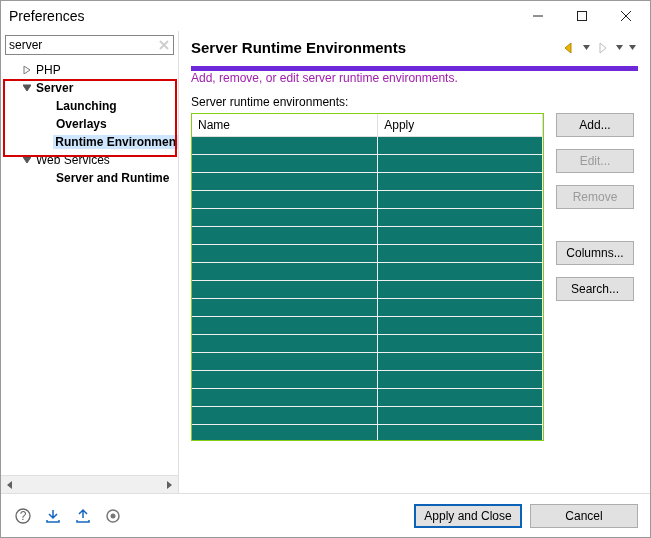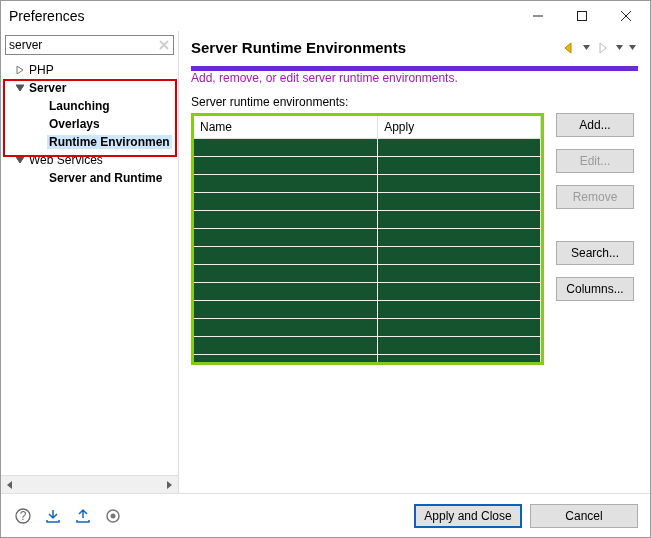--- a/index.html
+++ b/index.html
@@ -7,42 +7,42 @@
   .titlebar { height: 30px; display: flex; align-items: center; padding: 0 2px 0 8px; }
   .titlebar .title { flex: 1; font-size: 14px; }
   .winbtn { width: 44px; height: 28px; display: flex; align-items: center; justify-content: center; }
   .winbtn svg { stroke: #222; stroke-width: 1; fill: none; }
   .main { flex: 1; display: flex; min-height: 0; }
   .left { width: 178px; display: flex; flex-direction: column; border-right: 1px solid #e0dfde; position: relative; }
   .searchrow { padding: 4px 4px 4px 4px; }
   .searchbox { position: relative; }
   .searchbox input { width: 100%; height: 20px; border: 1px solid #858585; padding: 1px 20px 1px 3px; font-size: 12px; }
   .clearbtn { position: absolute; right: 2px; top: 2px; width: 16px; height: 16px; display: flex; align-items: center; justify-content: center; opacity: .4; }
-  .tree { flex: 1; overflow: hidden; padding: 2px 0 0 2px; }
+  .tree { flex: 1; overflow: hidden; padding: 2px 0 0 9px; }
   .node { display: flex; align-items: center; height: 18px; white-space: nowrap; }
   .tw { width: 14px; display: flex; align-items: center; justify-content: center; }
   .tw svg { stroke: #555; fill: #555; }
   .node .label { padding: 0 2px; }
   .indent1 { padding-left: 10px; }
   .indent2 { padding-left: 30px; }
   .bold > .label { font-weight: 700; }
   .selected > .label { background: #cee7ff; }
   .highlight-box { position: absolute; border: 2px solid #d40000; pointer-events: none; }
   .hscroll { height: 18px; border-top: 1px solid #e0dfde; display: flex; align-items: center; justify-content: space-between; background: #f0f0f0; }
   .hscroll .arrow { width: 18px; height: 18px; display: flex; align-items: center; justify-content: center; }
   .hscroll .track { flex:1; height:18px; position: relative; }
   .right { flex: 1; display: flex; flex-direction: column; padding: 8px 12px 0 12px; }
   .page-hdr { display: flex; align-items: center; border-bottom: 5px solid #6d28d9; padding-bottom: 10px; }
   .page-title { font-size: 15px; font-weight: 700; flex: 1; }
   .nav-icons { display: flex; gap: 2px; }
   .nav-icons span { display:flex; align-items:center; padding:0 2px; }
   .desc { margin: 0 0 10px; color: #a21caf; }
   .tbl-label { margin-bottom: 4px; }
   .midrow { display: flex; gap: 12px; }
-  .tablewrap { border: 3px solid #84cc16; width: 353px; height: 252px; overflow: hidden; background:#14532d; }
+  .tablewrap { border: 1px solid #84cc16; width: 353px; height: 328px; overflow: hidden; background:#0f766e; }
   table { border-collapse: collapse; width: 100%; table-layout: fixed; }
   th { text-align: left; font-weight: 400; height: 22px; border-right: 1px solid #e0dfde; border-bottom: 1px solid #e0dfde; padding: 0 6px; background: #fff; }
   td { height: 18px; border-bottom: 1px solid #f0f0f0; padding: 0 6px; border-right: 1px solid #f0f0f0; }
   .btncol { display: flex; flex-direction: column; gap: 12px; width: 78px; }
   .btn { height: 24px; border: 1px solid #adadad; background: #e1e1e1; text-align: center; line-height: 22px; }
   .btn.disabled { color: #9b9b9b; }
   .footer { border-top: 1px solid #e0dfde; height: 44px; display: flex; align-items: center; padding: 0 12px; }
   .footer-icons { display: flex; gap: 10px; flex: 1; align-items: center; }
   .footer-icons span { display:flex; align-items:center; justify-content:center; width:20px; height:20px; }
   .footer-btns { display: flex; gap: 8px; }
@@ -262,22 +262,22 @@
                 <td></td>
               </tr>
           </tbody>
         </table>
       </div>
       <div class="btncol">
         <div class="btn">Add...</div>
         <div class="btn disabled">Edit...</div>
         <div class="btn disabled">Remove</div>
         <div style="height:8px"></div>
+        <div class="btn">Columns...</div>
         <div class="btn">Search...</div>
-        <div class="btn">Columns...</div>
       </div>
     </div>
   </div>
 </div>
 
 <div class="footer">
   <div class="footer-icons">
     <span>
         <svg width="16" height="16">
           <circle cx="8" cy="8" r="7" fill="none" stroke="#666" stroke-width="1.3"></circle>

